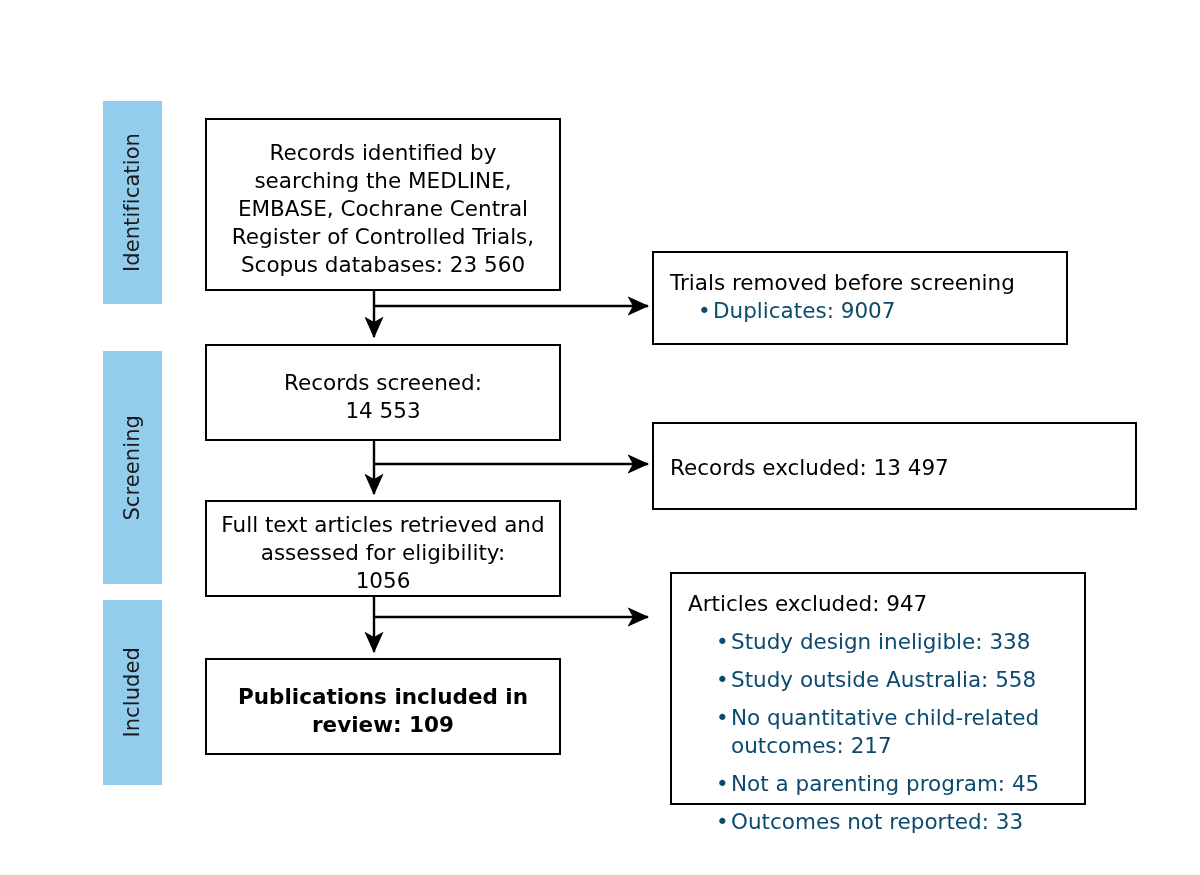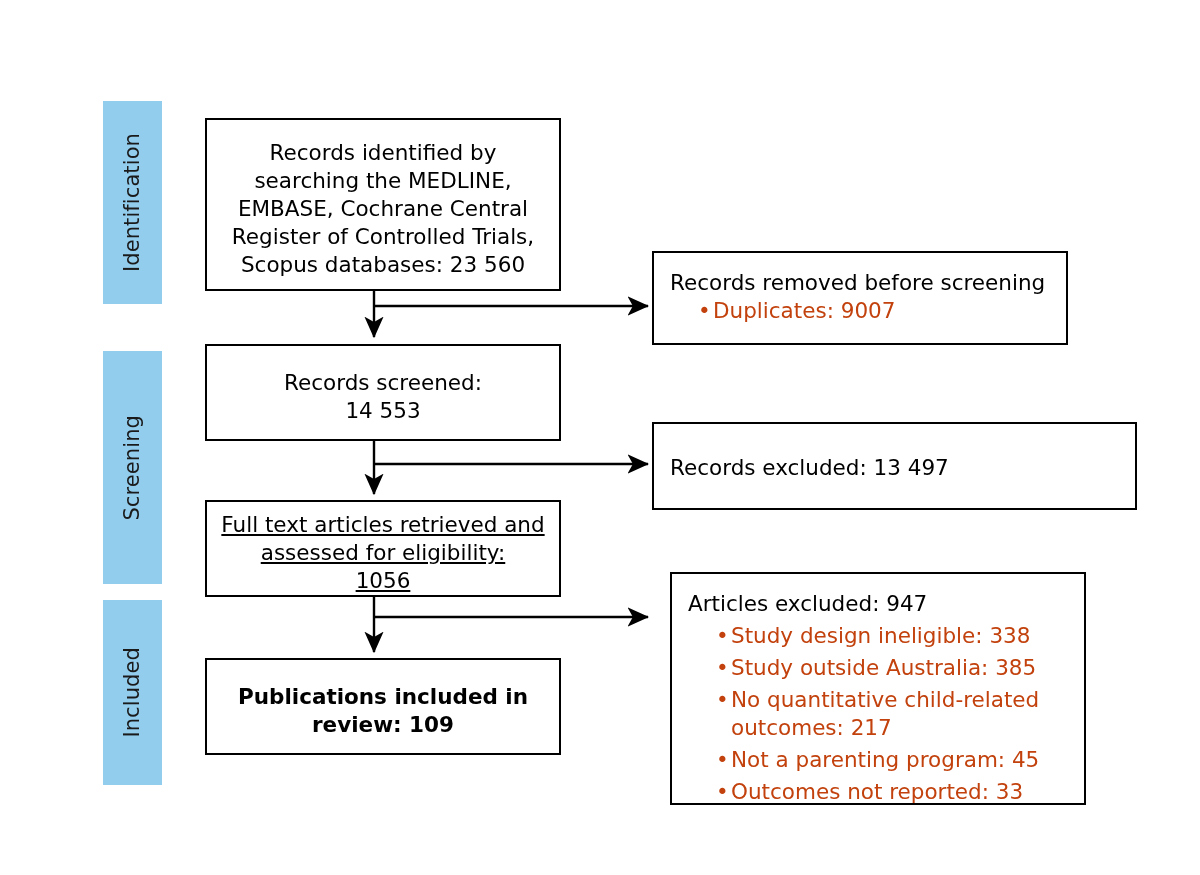--- a/index.html
+++ b/index.html
@@ -78,33 +78,33 @@
     white-space: pre-line;
   }
   .excl-list {
     list-style: none;
     margin: 0;
     padding: 0 0 0 28px;
   }
   .excl-list li {
     font-size: 21.5px;
     line-height: 1.30;
-    color: #c2410c;
+    color: #0c4a6e;
     position: relative;
     padding-left: 15px;
     text-indent: 0;
   }
   .excl-list li::before {
     content: "\2022";
     position: absolute;
     left: 0;
     top: 0;
   }
   .excl-list.tight li {
-    margin-top: 4px;
+    margin-top: 10px;
   }
 </style>
 </head>
 <body>
 
 <div id="diagram">
 
   <svg class="connectors" viewBox="0 0 1200 875" xmlns="http://www.w3.org/2000/svg">
     <defs>
       <marker id="arrowhead" markerWidth="9" markerHeight="8" refX="8.5" refY="4" orient="auto" markerUnits="strokeWidth">
@@ -143,52 +143,52 @@
 EMBASE, Cochrane Central
 Register of Controlled Trials,
 Scopus databases: 23 560</span>
   </div>
 
   <div class="node-box" style="left:205px; top:344px; width:356px; height:97px;">
     <span class="box-text">Records screened:
 14 553</span>
   </div>
 
-  <div class="node-box" style="left:205px; top:500px; width:356px; height:97px;text-decoration:underline;">
+  <div class="node-box" style="left:205px; top:500px; width:356px; height:97px;">
     <span class="box-text">Full text articles retrieved and
 assessed for eligibility:
 1056</span>
   </div>
 
   <div class="node-box" style="left:205px; top:658px; width:356px; height:97px;font-weight:bold;">
     <span class="box-text">Publications included in
 review: 109</span>
   </div>
 
   <div class="node-box left-align" style="left:652px; top:251px; width:416px; height:94px;">
     <div class="excl-wrap">
-      <div class="excl-head">Records removed before screening</div>
+      <div class="excl-head">Trials removed before screening</div>
       <ul class="excl-list">
         <li>Duplicates: 9007</li>
       </ul>
     </div>
   </div>
 
   <div class="node-box left-align" style="left:652px; top:422px; width:485px; height:88px; align-items:center;">
     <div class="excl-wrap">
       <div class="excl-head">Records excluded: 13 497</div>
     </div>
   </div>
 
   <div class="node-box left-align" style="left:670px; top:572px; width:416px; height:233px;">
     <div class="excl-wrap">
       <div class="excl-head">Articles excluded: 947</div>
       <ul class="excl-list tight">
         <li>Study design ineligible: 338</li>
-        <li>Study outside Australia: 385</li>
+        <li>Study outside Australia: 558</li>
         <li style="white-space:pre-line;">No quantitative child-related
   outcomes: 217</li>
         <li>Not a parenting program: 45</li>
         <li>Outcomes not reported: 33</li>
       </ul>
     </div>
   </div>
 
 </div>
 

